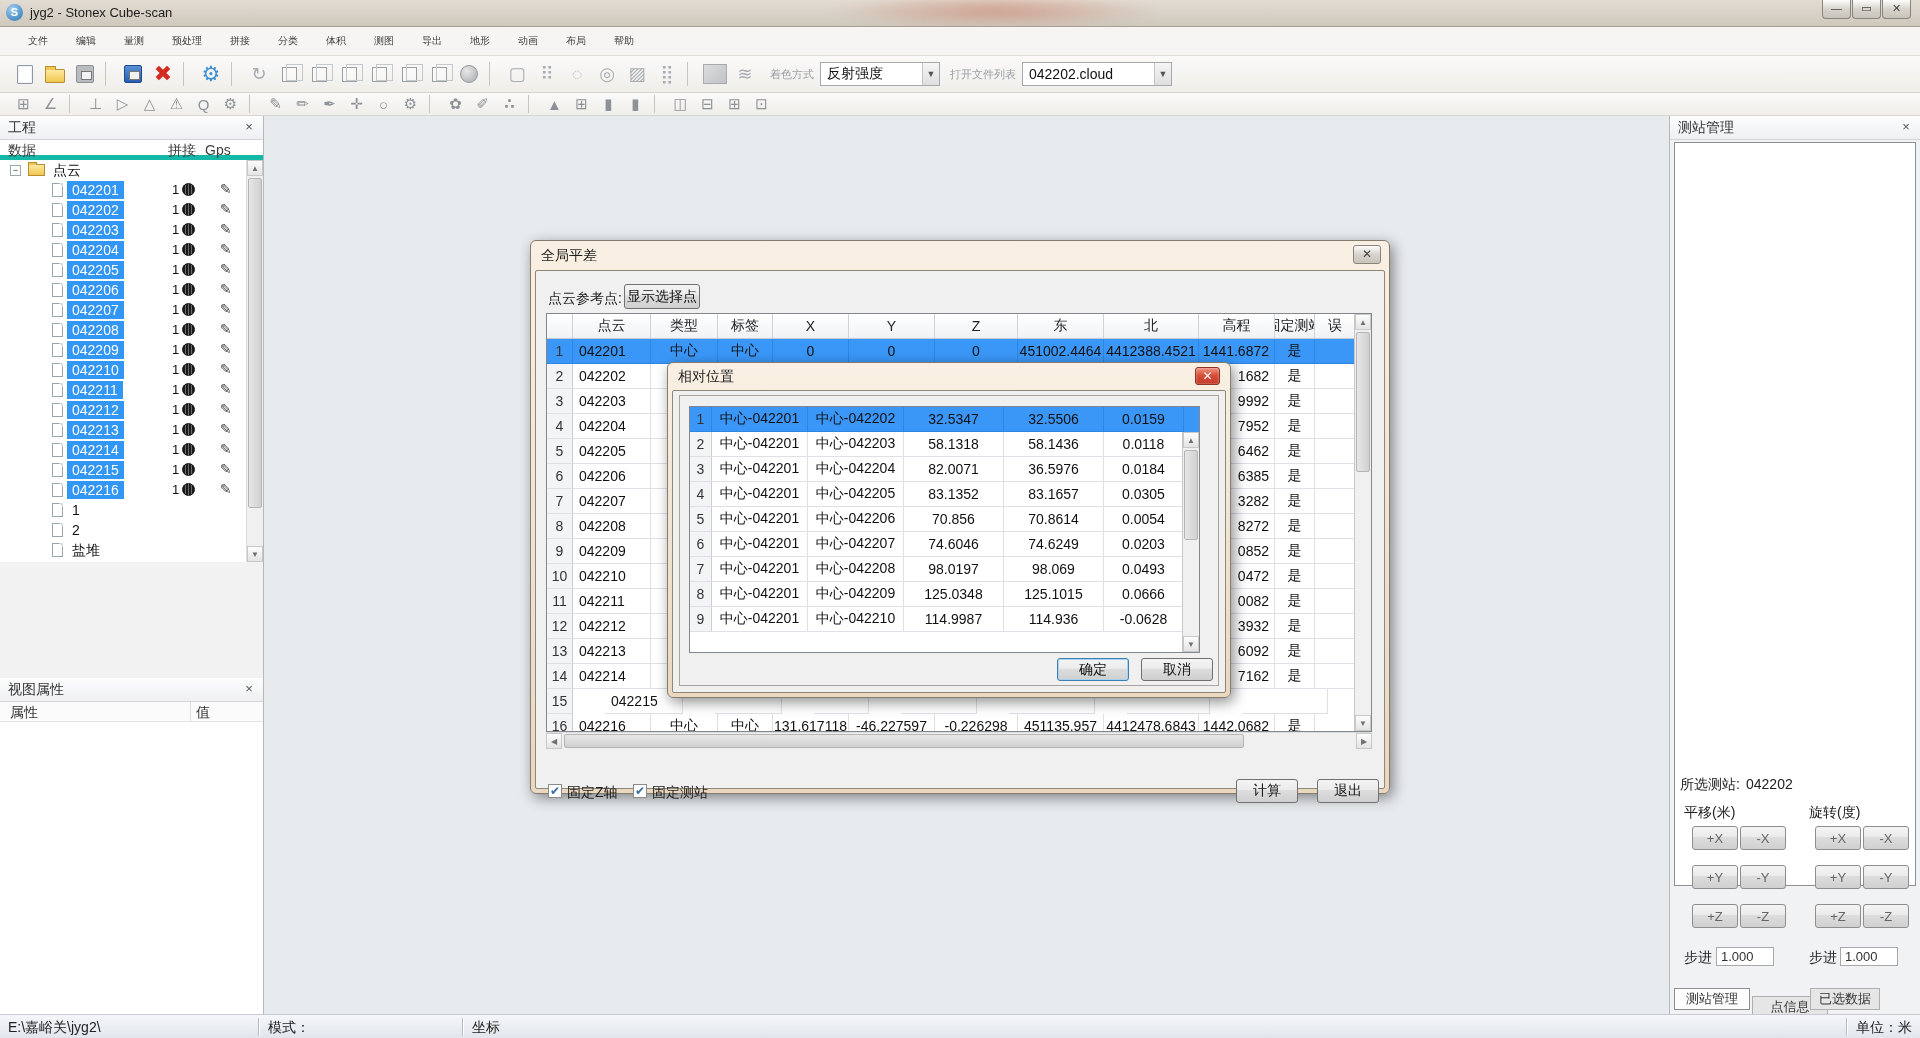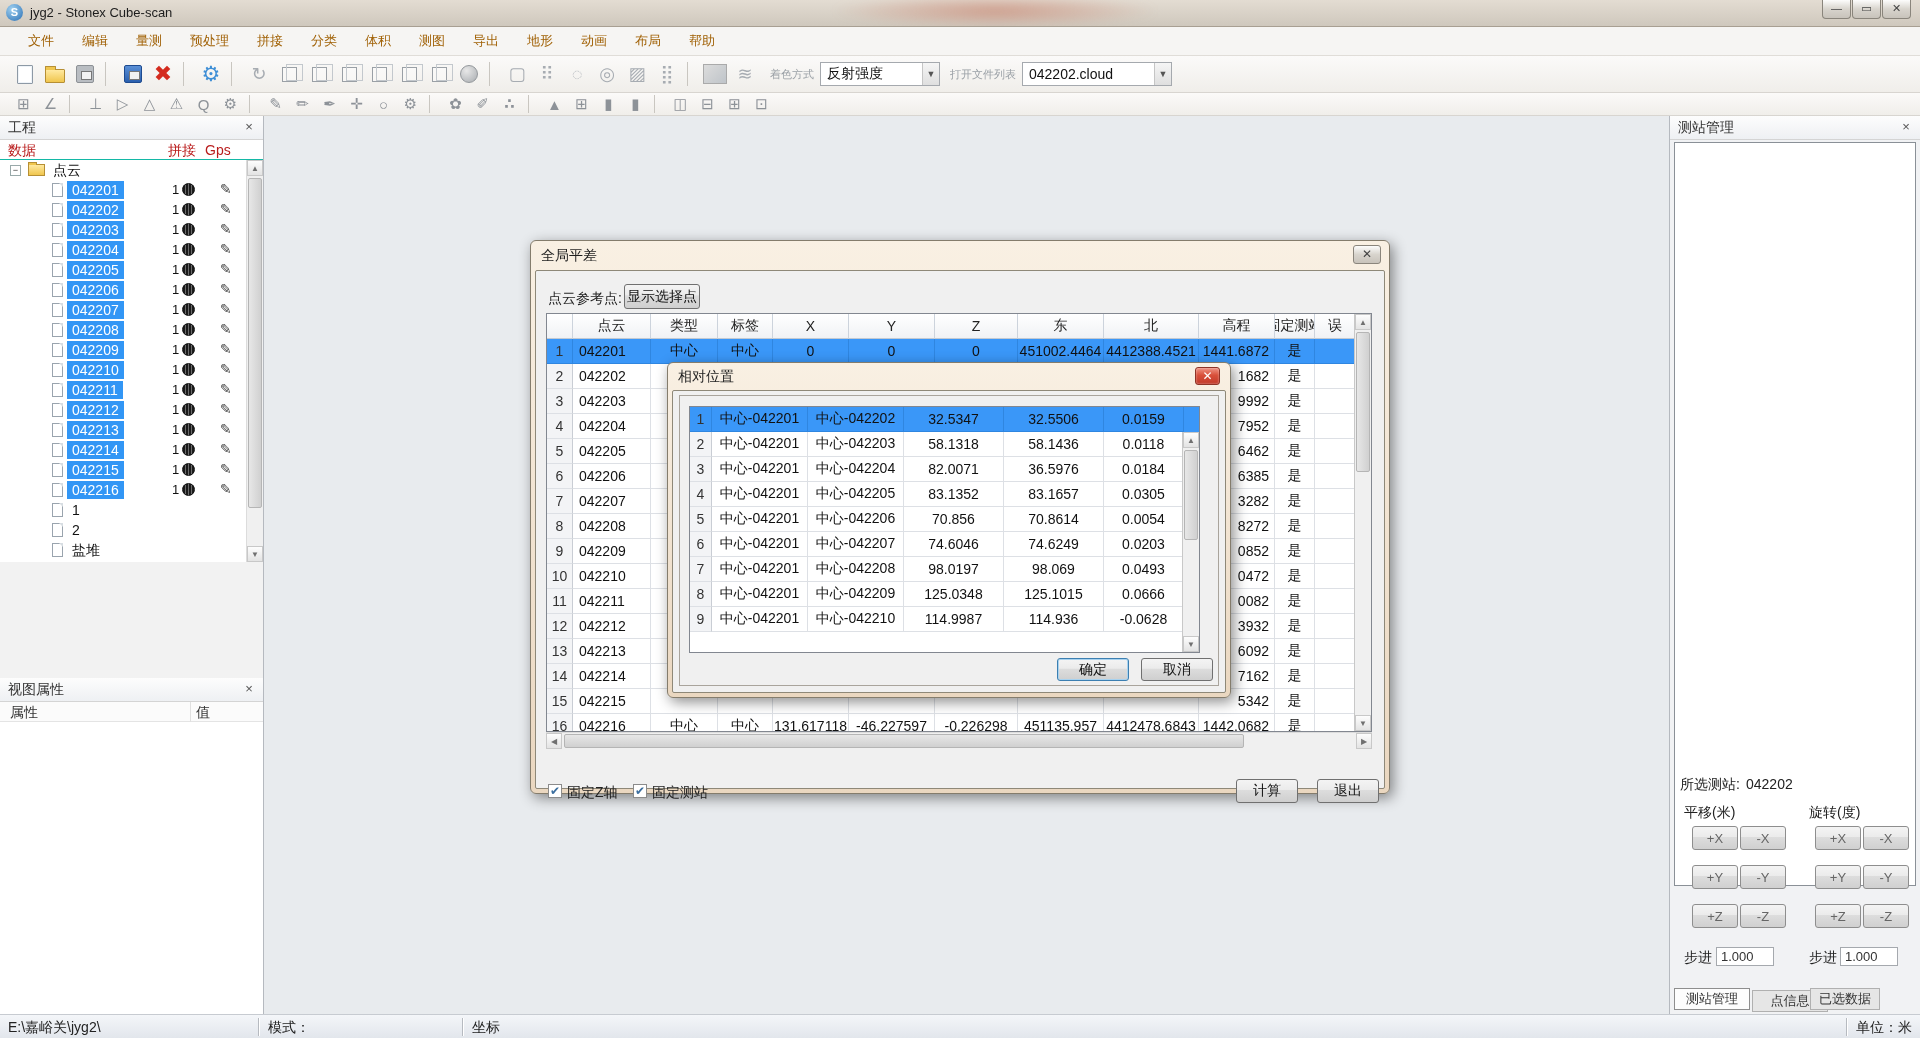--- a/index.html
+++ b/index.html
@@ -17,21 +17,21 @@
     background:radial-gradient(circle at 35% 30%,#9fd0f0,#2a6fb4); color:#fff; font-size:11px;
     text-align:center; line-height:17px; font-weight:bold; }
   #win-title { left:30px; top:5px; font-size:13px; color:#1d1d1d; }
   .winbtn { top:0; width:29px; height:19px; border:1px solid #8a857c; border-top:none;
     background:linear-gradient(#fdfdfc,#d8d4cd 50%,#c8c3bb); border-radius:0 0 4px 4px;
     text-align:center; line-height:17px; font-size:11px; color:#444; }
 
   
   #menubar { left:0; top:27px; width:1920px; height:29px; background:#f6f5f3;
     border-bottom:1px solid #e0ddd8; display:flex; align-items:center; padding-left:14px; }
-  .menu-item { padding:4px 14px; font-size:13px; color:#a16207; }
+  .menu-item { padding:4px 14px; font-size:10px; color:#404040; }
 
   
   .toolbar { left:0; width:1920px; background:linear-gradient(#fbfaf9,#f0eeea);
     border-bottom:1px solid #d8d5d0; display:flex; align-items:center; }
   #toolbar1 { top:56px; height:37px; padding-left:10px; }
   #toolbar2 { top:93px; height:23px; padding-left:10px; }
   .tbi { width:30px; height:28px; display:flex; align-items:center; justify-content:center;
     font-size:18px; color:#7a7f85; flex:0 0 auto; }
   #toolbar2 .tbi { width:27px; height:21px; font-size:15px; color:#8d9298; }
   .tb-sep { width:9px; height:24px; border-left:1px solid #c9c6c0; margin:0 4px 0 5px; flex:0 0 auto; }
@@ -68,21 +68,21 @@
 
   
   .panel-title { height:24px; background:linear-gradient(#fdfdfd,#eef0f3);
     border-bottom:1px solid #d4d4d4; font-size:14px; color:#333; line-height:23px; padding-left:8px;
     position:relative; }
   .panel-x { position:absolute; right:6px; top:3px; width:16px; height:16px; text-align:center;
     line-height:15px; font-size:13px; color:#555; }
   #left-panel { left:0; top:116px; width:264px; height:898px; background:#f2f2f2;
     border-right:1px solid #b5b9bf; }
   #proj-content { left:0; top:24px; width:263px; height:422px; background:#fff; position:absolute; }
-  #tree-header { height:20px; border-bottom:1px solid #14b8a6; position:relative; font-size:14px; color:#b91c1c; }
+  #tree-header { height:20px; border-bottom:5px solid #14b8a6; position:relative; font-size:14px; color:#404040; }
   #tree-area { position:absolute; left:0; top:20px; right:17px; bottom:0; overflow:hidden; }
   .tree-row { position:relative; height:20px; }
   .tr-exp { position:absolute; left:10px; top:5px; width:11px; height:11px; border:1px solid #9aa;
     background:#fff; font-size:9px; line-height:9px; text-align:center; color:#333; }
   .ic-folder-sm { position:absolute; left:28px; top:4px; width:17px; height:12px;
     background:linear-gradient(#ffe9a0,#f0c64e); border:1px solid #b68f34; }
   .ic-folder-sm::before { content:""; position:absolute; left:-1px; top:-3px; width:7px; height:2px;
     background:#f0c64e; border:1px solid #b68f34; border-bottom:none; }
   .ic-page-sm { position:absolute; left:52px; top:3px; width:11px; height:14px; background:#fff;
     border:1px solid #9aa4ae; }
@@ -579,21 +579,21 @@
         </div>
     </div>
     <span class="rp-label" style="left:14px;top:833px;">步进</span>
     <div class="rp-step" style="left:46px;top:831px;">1.000</div>
     <span class="rp-label" style="left:139px;top:833px;">步进</span>
     <div class="rp-step" style="left:170px;top:831px;">1.000</div>
     <div class="abs" style="left:2px;top:872px;width:247px;height:24px;" id="rp-tabs">
       <div class="rp-tab active" style="left: 2px; top: 0px; width: 76px;">
           <span>测站管理</span>
         </div>
-        <div class="rp-tab" style="left: 80px; top: 2px; width: 76px;">
+        <div class="rp-tab" style="left: 80px; top: 8px; width: 76px;">
           <span>点信息</span>
         </div>
         <div class="rp-tab" style="left: 138px; top: 0px; width: 70px;">
           <span>已选数据</span>
         </div>
     </div>
   </div>
 
   <div class="dlg" style="left:530px;top:240px;width:860px;height:554px;">
     <span class="dlg-title">全局平差</span>
@@ -833,21 +833,21 @@
               <div class="c3"></div>
               <div class="c4"></div>
               <div class="c5"></div>
               <div class="c6"></div>
               <div class="c7"></div>
               <div class="c8"></div>
               <div class="c9">7162</div>
               <div class="c10">是</div>
               <div class="c11"></div>
             </div>
-            <div class="grow" style="grid-template-columns:var(--ocols);">
+            <div class="grow" style="grid-template-columns:var(--ocols);gap:32px;">
               <div class="numc c0">15</div>
               <div class="c1">042215</div>
               <div class="c2"></div>
               <div class="c3"></div>
               <div class="c4"></div>
               <div class="c5"></div>
               <div class="c6"></div>
               <div class="c7"></div>
               <div class="c8"></div>
               <div class="c9">5342</div>

